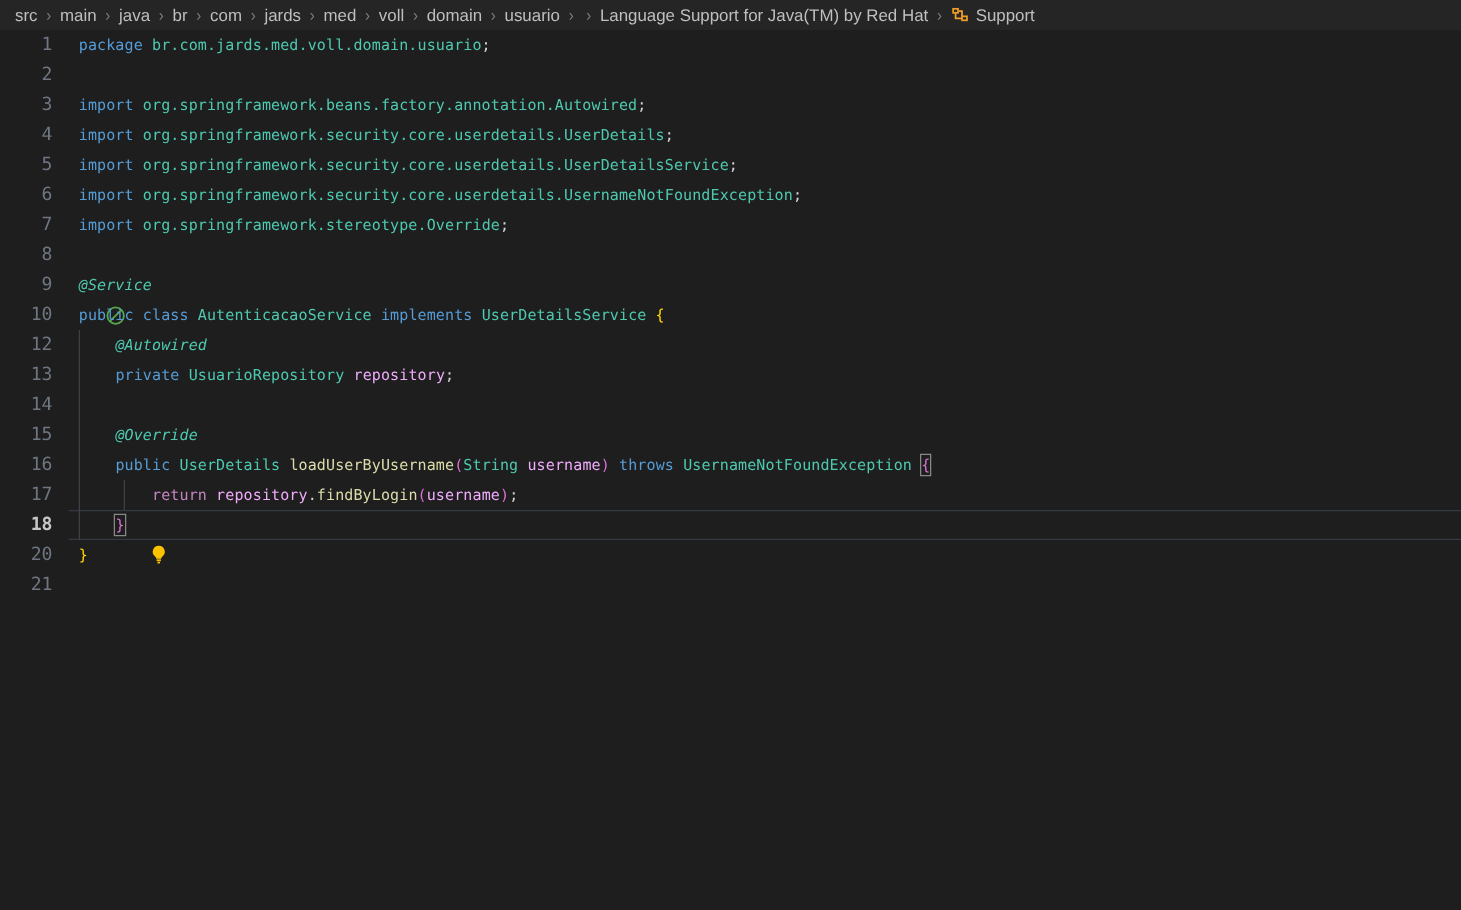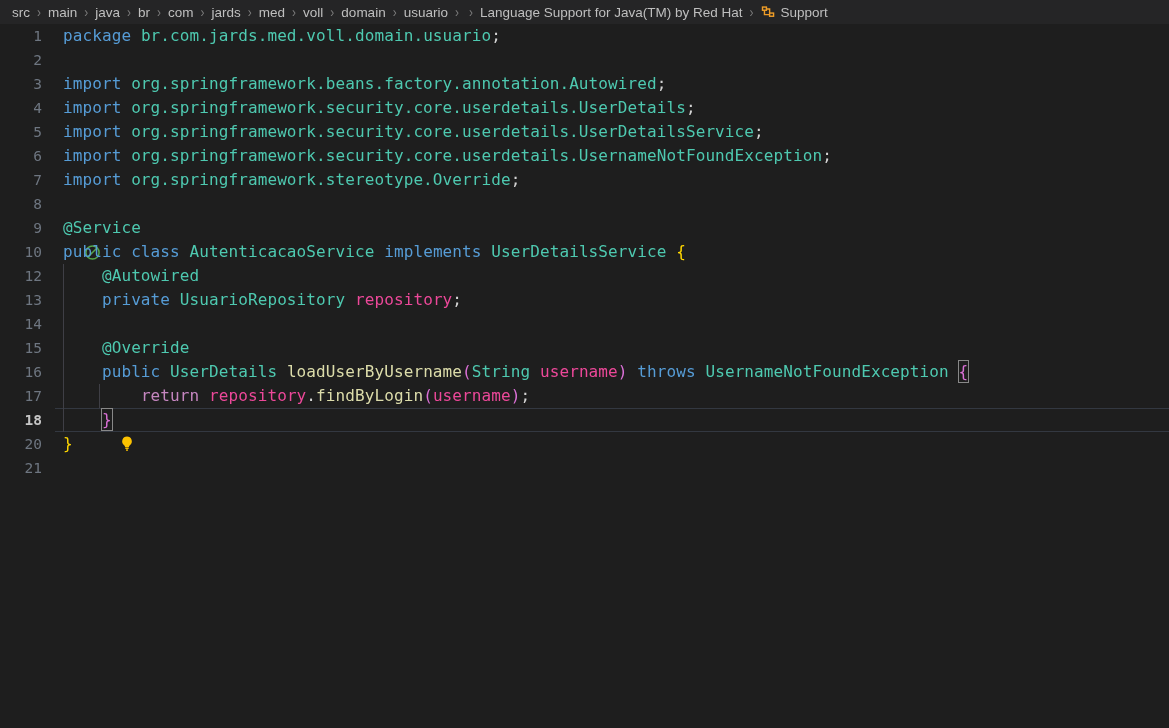--- a/index.html
+++ b/index.html
@@ -67,21 +67,21 @@
     font-family: "DejaVu Sans Mono", monospace;
     user-select: none;
   }
   .row.active .ln { color: #c6c6c6; font-weight: bold; }
   .code {
     flex: 1;
     position: relative;
     height: 24px;
     padding-left: 8px;
     font-family: "DejaVu Sans Mono", monospace;
-    font-size: 16px;
+    font-size: 12px;
     letter-spacing: 0.1px;
     color: #d4d4d4;
   }
 
   
   .row.active .line-hl {
     position: absolute;
     left: 55px;
     right: 0;
     top: 0;
@@ -98,23 +98,23 @@
     width: 1px;
     height: 24px;
     background: #3f3f46;
   }
 
   
   .kw   { color: #569cd6; }            
   .kw2  { color: #c586c0; }            
   .ident{ color: #4ec9b0; }            
   .pkg  { color: #4ec9b0; }
-  .ann  { color: #4ec9b0; }            
+  .ann  { color: #4ec9b0; font-style: italic; }            
   .fn   { color: #dcdcaa; }            
-  .var  { color: #ec4899; }            
+  .var  { color: #f0abfc; }            
   .punc { color: #d4d4d4; }
   .br1  { color: #ffd700; }            
   .br2  { color: #da70d6; }            
   .brmatch {
     outline: 1px solid #888;
     outline-offset: 0px;
     padding: 1px 0;
   }
 
   

